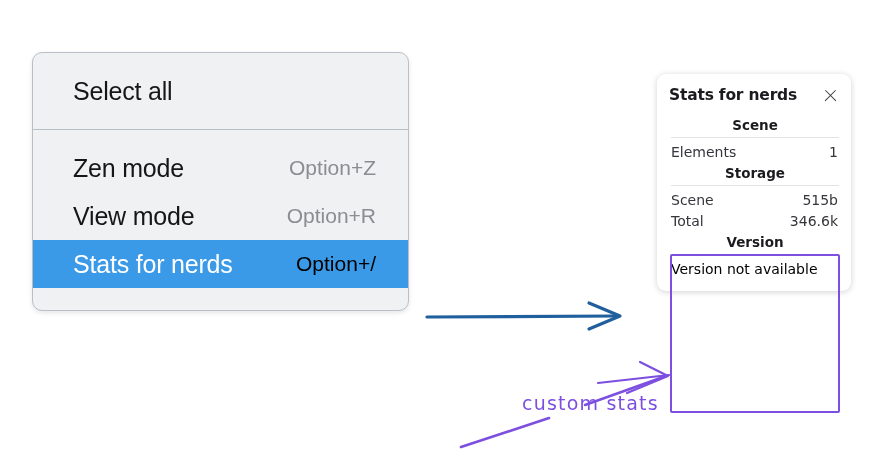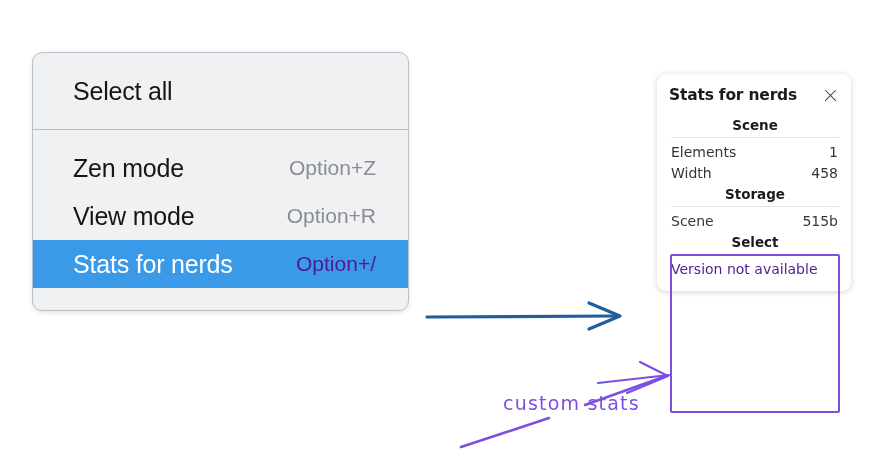--- a/index.html
+++ b/index.html
@@ -51,21 +51,21 @@
     letter-spacing: -0.2px;
     white-space: nowrap;
   }
   .menu-item .shortcut {
     font-size: 21px;
     color: #8a8d92;
     white-space: nowrap;
   }
   .menu-item.selected { background: #3b9ae8; }
   .menu-item.selected .label { color: #ffffff; }
-  .menu-item.selected .shortcut { color: #4c1d95; }
+  .menu-item.selected .shortcut { color: #000000; }
 
   
   #stats-panel {
     position: absolute;
     left: 657px;
     top: 74px;
     width: 194px;
     background: #ffffff;
     border-radius: 9px;
     box-shadow: 0 1px 6px rgba(0,0,0,0.18);
@@ -123,21 +123,21 @@
     justify-content: space-between;
     align-items: flex-start;
     font-size: 14px;
     color: #35353b;
     padding: 2.5px 3px 2.5px 2px;
   }
   .stat-row .k { white-space: nowrap; }
   .stat-row .v { white-space: nowrap; }
   .stat-note {
     font-size: 14px;
-    color: #4c1d95;
+    color: #000000;
     padding: 3px 2px 2px 2px;
     white-space: nowrap;
   }
 
   
   #custom-stats-highlight {
     position: absolute;
     left: 670px;
     top: 254px;
     width: 170px;
@@ -150,21 +150,21 @@
 
   
   #annotations {
     position: absolute;
     left: 0; top: 0;
     width: 873px; height: 461px;
     pointer-events: none;
   }
   #annotation-label {
     position: absolute;
-    left: 503px;
+    left: 522px;
     top: 392px;
     font-family: "DejaVu Sans", sans-serif;
     font-size: 19px;
     color: #7c4fe0;
     letter-spacing: 1.2px;
     white-space: nowrap;
   }
 </style>
 </head>
 <body>
@@ -206,37 +206,37 @@
     <span class="close-icon"></span>
   </div>
 
   <div class="stats-group">
     <div class="group-title">Scene</div>
     <div class="group-rule"></div>
     <div class="stat-row">
       <span class="k">Elements</span>
       <span class="v">1</span>
     </div>
-    <div class="stat-row">
-      <span class="k">Width</span>
-      <span class="v">458</span>
-    </div>
   </div>
 
   <div class="stats-group">
     <div class="group-title">Storage</div>
     <div class="group-rule"></div>
     <div class="stat-row">
       <span class="k">Scene</span>
       <span class="v">515b</span>
     </div>
+    <div class="stat-row">
+      <span class="k">Total</span>
+      <span class="v">346.6k</span>
+    </div>
   </div>
 
   <div class="stats-group">
-    <div class="group-title">Select</div>
+    <div class="group-title">Version</div>
     <div class="group-rule"></div>
     <div class="stat-note">Version not available</div>
   </div>
 </div>
 
 <div id="custom-stats-highlight"></div>
 
 <svg id="annotations" viewBox="0 0 873 461">
 
   <g>

